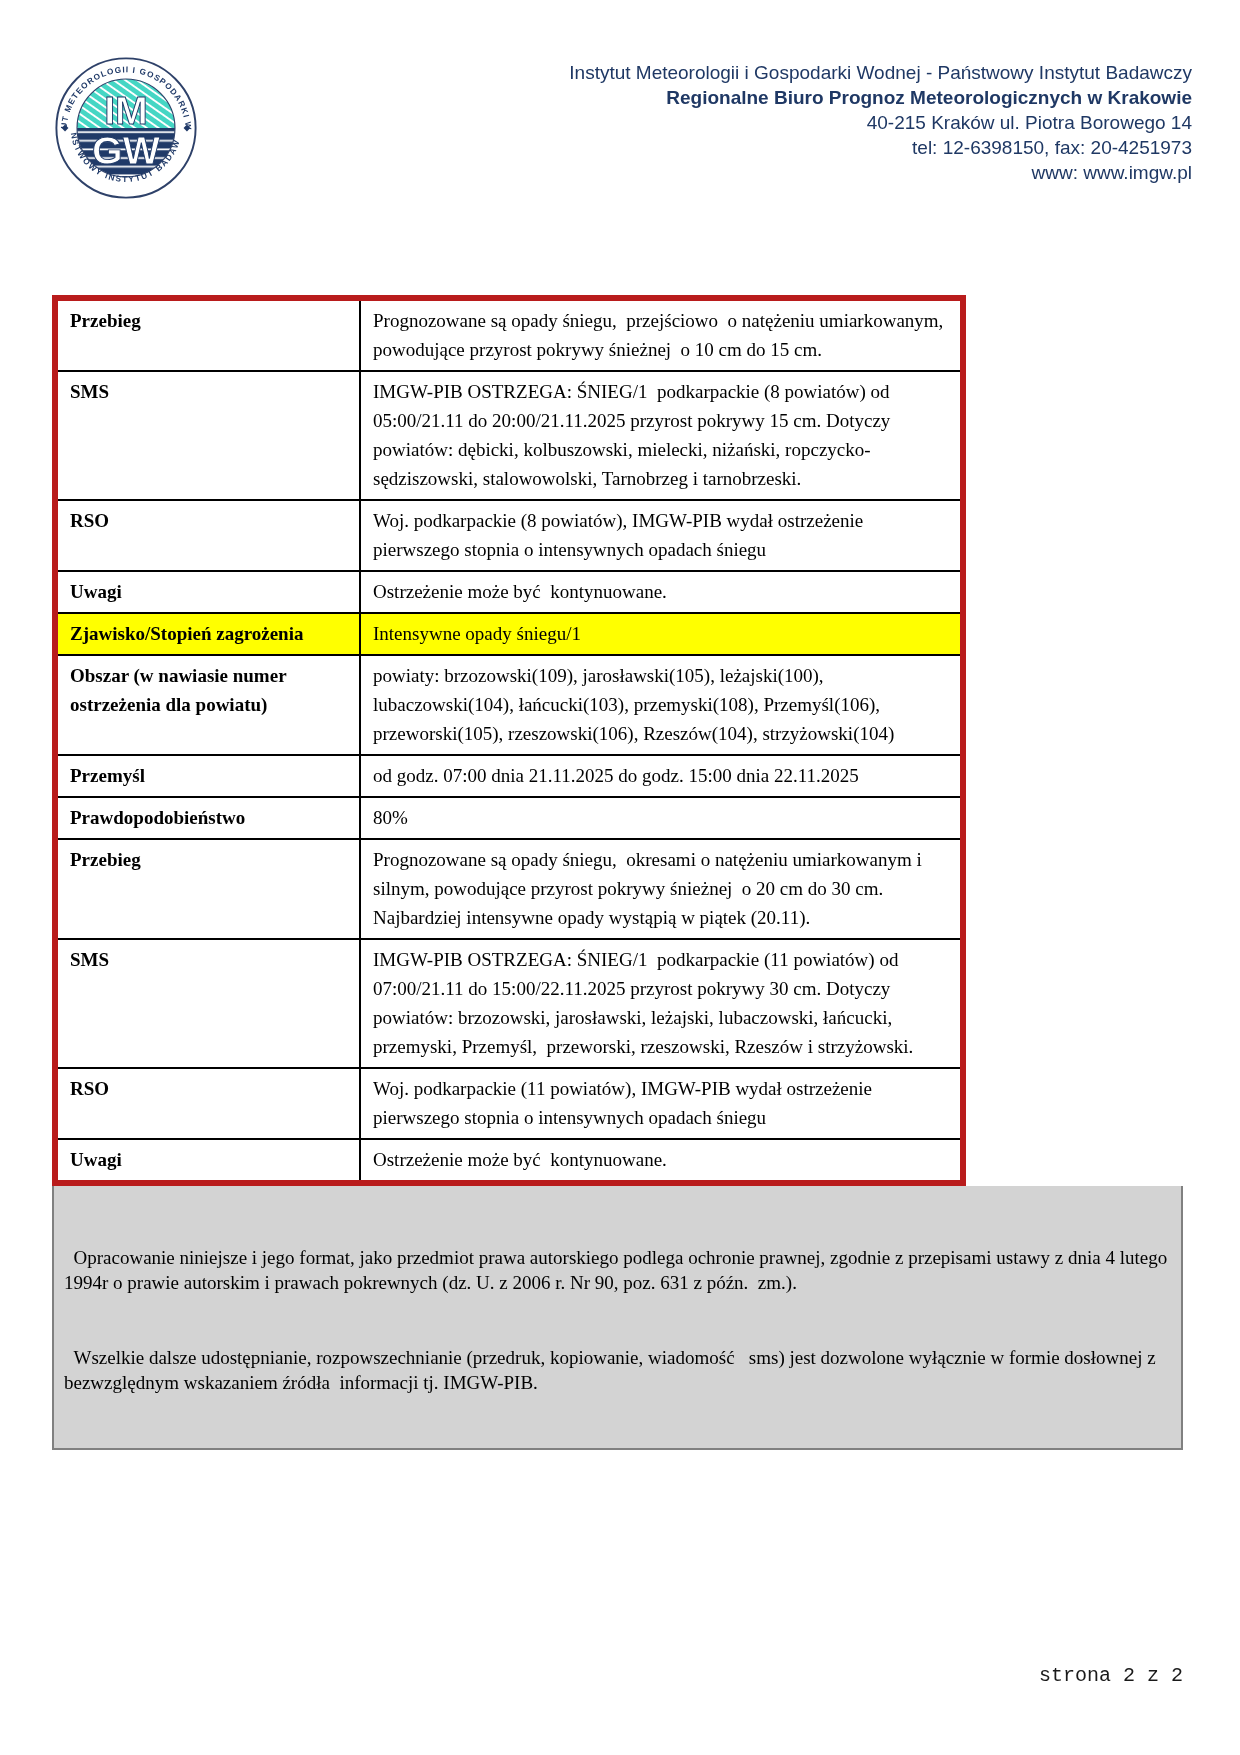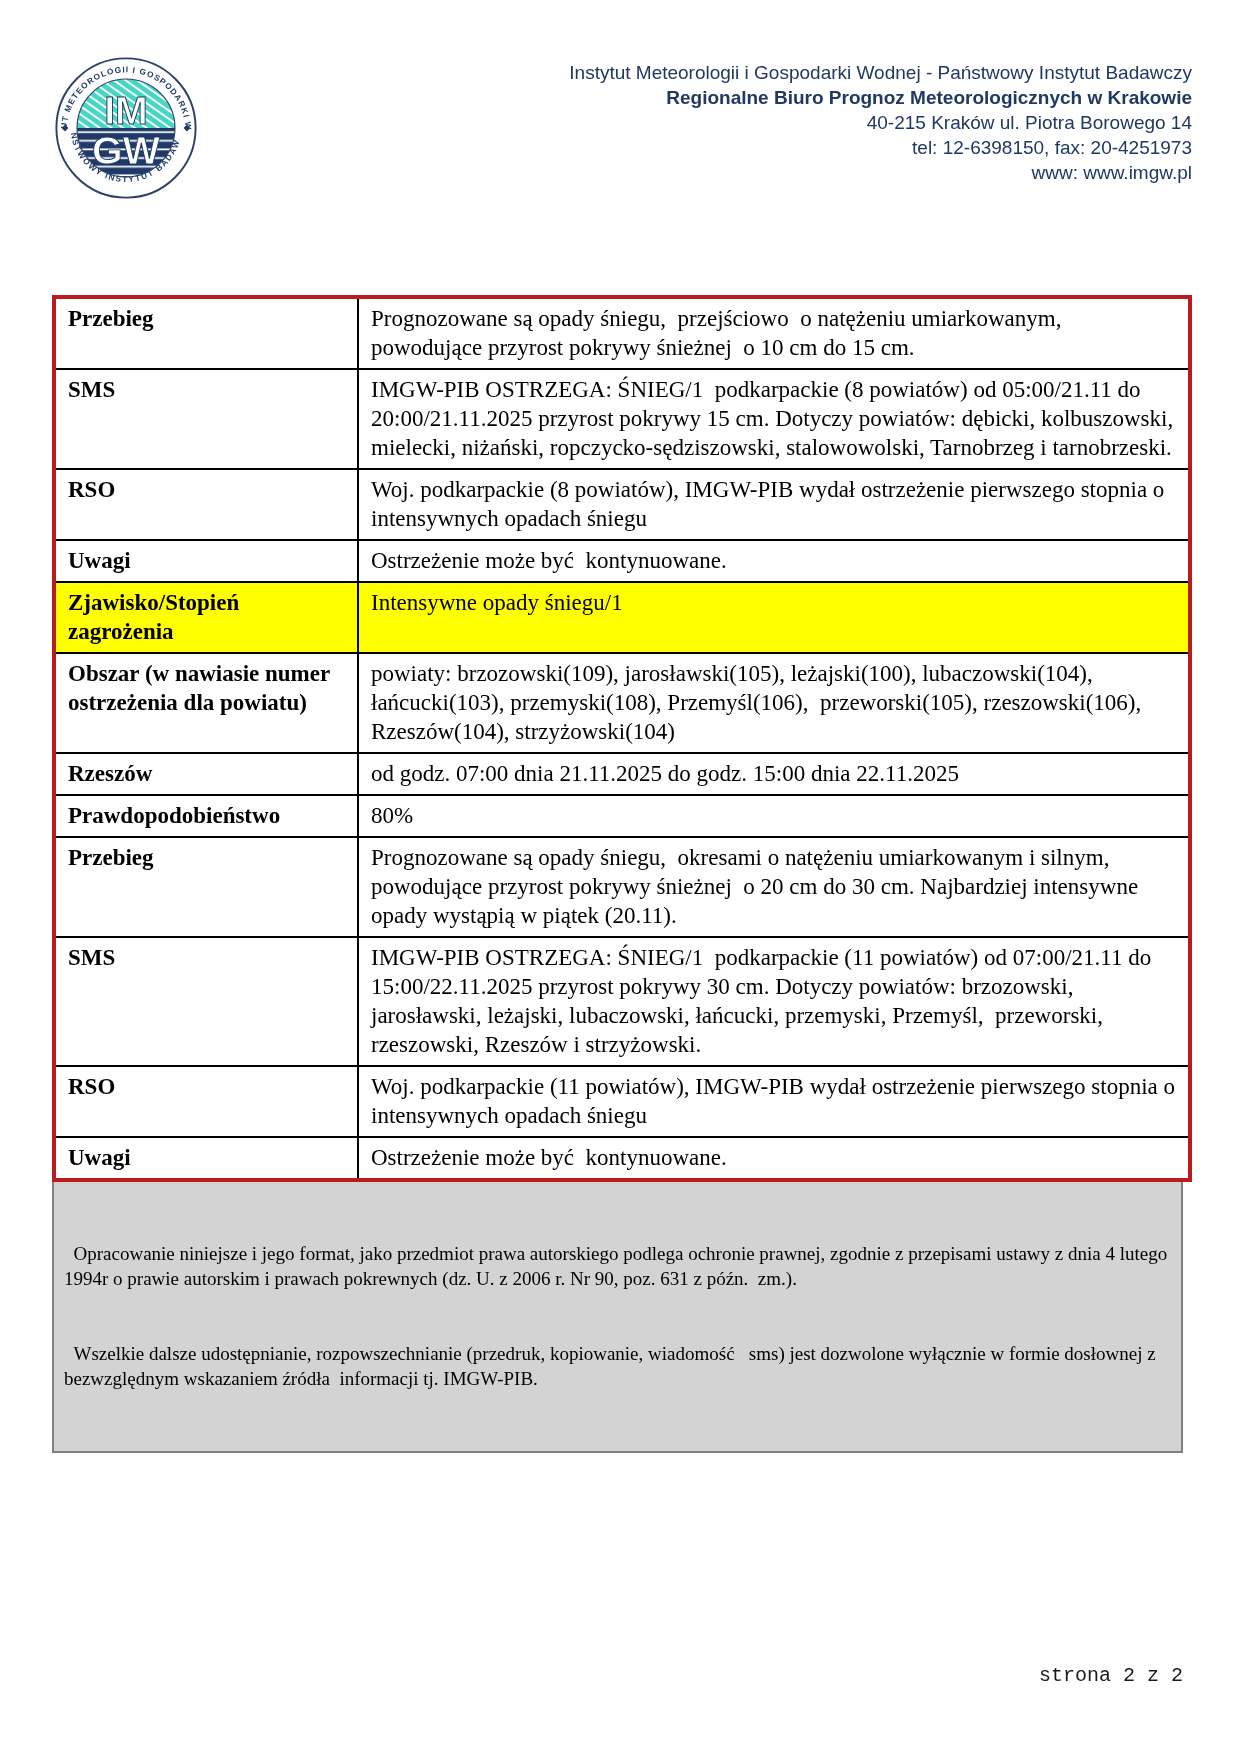--- a/index.html
+++ b/index.html
@@ -29,38 +29,38 @@
     position:absolute;top:60px;right:48px;width:760px;
     text-align:right;
     font-family:"Liberation Sans",sans-serif;
     font-size:19px;line-height:25px;
     color:var(--header-text,#1f3864);
   }
   .header-block .bold{font-weight:bold;}
   
   .content{position:absolute;top:295px;left:52px;width:1131px;}
   table.warn{
-    border-collapse:collapse;width:1140px;
-    border:4px solid #b91c1c;
-    font-size:23px;line-height:29px;color:#000;
+    border-collapse:collapse;width:914px;
+    border:6px solid #b91c1c;
+    font-size:19px;line-height:29px;color:#000;
   }
   table.warn td{
     border:2px solid #000;
     vertical-align:top;
     padding:5px 10px 6px 12px;
   }
   td.lbl{width:279px;font-weight:bold;}
   td.val{white-space:pre-wrap;}
   tr.highlight td{background:var(--highlight,#ffff00);}
   
   .copyright{
     background:var(--footer-bg,#d3d3d3);
     border:2px solid var(--footer-border,#808080);
     border-top:none;
-    padding:9px 10px 10px 10px;
+    padding:9px 10px 3px 10px;
     font-size:19px;line-height:25px;color:#000;
     white-space:pre-wrap;
   }
   
   .page-num{
     position:absolute;top:1664px;right:57px;
     font-family:Liberation Mono, monospace;
     font-size:20px;color:#1a1a1a;
   }
 </style>
@@ -130,21 +130,21 @@
         </tr>
         <tr class="highlight">
           <td class="lbl">Zjawisko/Stopień zagrożenia</td>
           <td class="val">Intensywne opady śniegu/1</td>
         </tr>
         <tr>
           <td class="lbl">Obszar (w nawiasie numer ostrzeżenia dla powiatu)</td>
           <td class="val">powiaty: brzozowski(109), jarosławski(105), leżajski(100), lubaczowski(104), łańcucki(103), przemyski(108), Przemyśl(106),  przeworski(105), rzeszowski(106), Rzeszów(104), strzyżowski(104)</td>
         </tr>
         <tr>
-          <td class="lbl">Rzeszów</td>
+          <td class="lbl">Przemyśl</td>
           <td class="val">od godz. 07:00 dnia 21.11.2025 do godz. 15:00 dnia 22.11.2025</td>
         </tr>
         <tr>
           <td class="lbl">Prawdopodobieństwo</td>
           <td class="val">80%</td>
         </tr>
         <tr>
           <td class="lbl">Przebieg</td>
           <td class="val">Prognozowane są opady śniegu,  okresami o natężeniu umiarkowanym i silnym, powodujące przyrost pokrywy śnieżnej  o 20 cm do 30 cm. Najbardziej intensywne opady wystąpią w piątek (20.11).</td>
         </tr>

